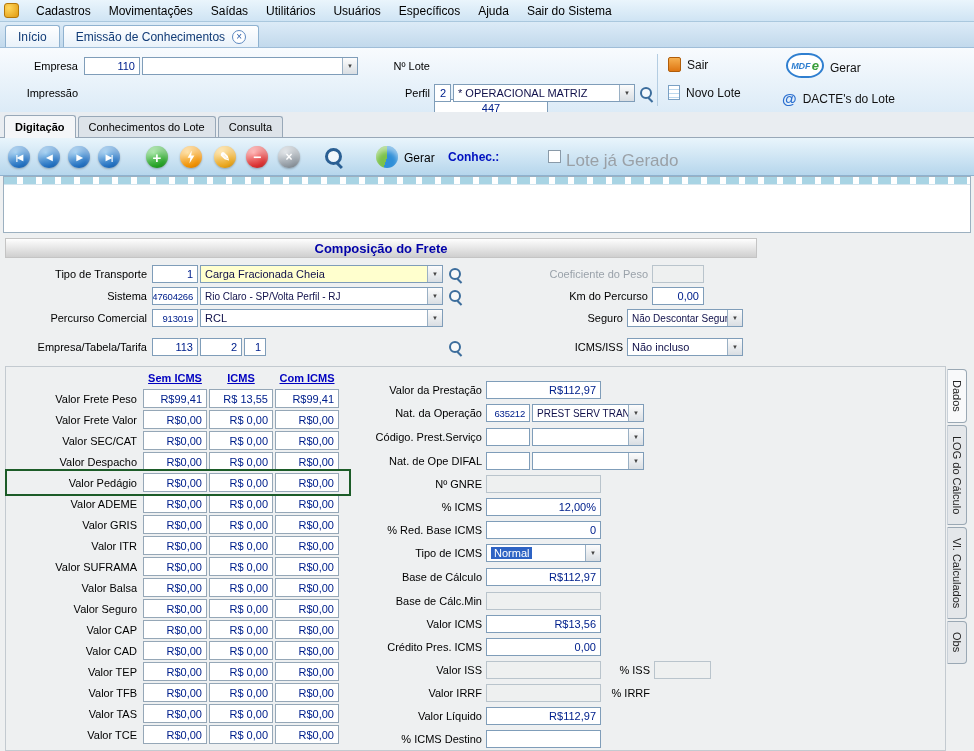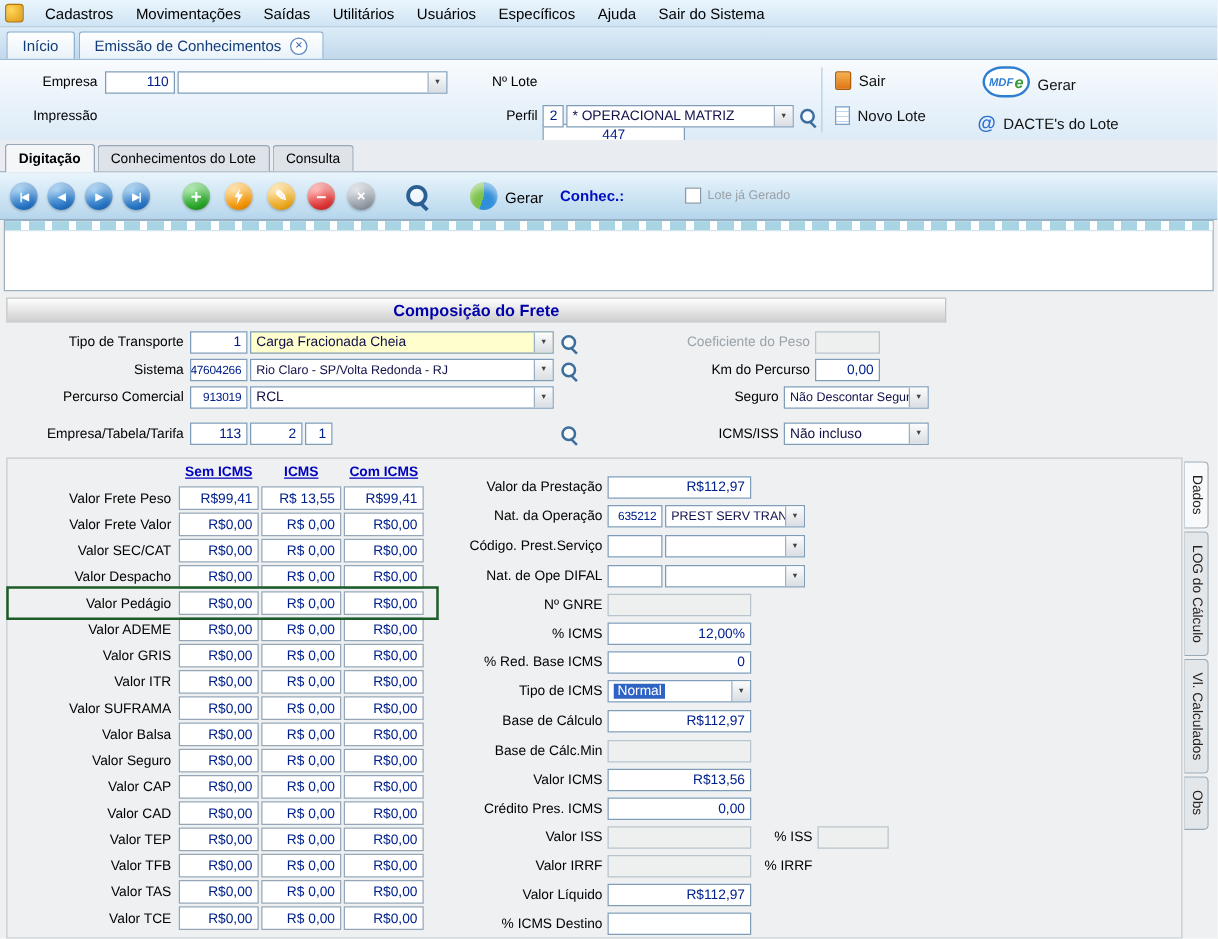--- a/index.html
+++ b/index.html
@@ -83,21 +83,21 @@
   .magbig { position:absolute; top:9px; width:21px; height:21px; }
   .magbig::before { content:""; position:absolute; left:1px; top:1px; width:11px; height:11px;
     border:3px solid #2a5f93; border-radius:50%; background:rgba(255,255,255,.7); }
   .magbig::after { content:""; position:absolute; left:14px; top:15px; width:7px; height:3px;
     background:#2a5f93; transform:rotate(45deg); transform-origin:0 0; }
   .gerar-ico { position:absolute; top:8px; width:22px; height:22px; border-radius:50%;
     background:conic-gradient(#2f8fd8 0 55%, #7cc24a 55% 100%); box-shadow:inset 0 5px 5px rgba(255,255,255,.5); }
   .tlabel { position:absolute; font-size:12px; }
   .tlabel.conhec { color:#0010c0; font-weight:bold; }
   .chk { position:absolute; width:13px; height:13px; border:1px solid #8a9aa8; background:#fff; }
-  .chklabel { position:absolute; color:#9aa0a6; font-size:10px; }
+  .chklabel { position:absolute; color:#9aa0a6; font-size:17px; }
 
   
   .gridarea { position:absolute; left:3px; top:176px; width:968px; height:57px; background:#fff; border:1px solid #9cb0c0; }
   .gridstripe { height:8px; background:repeating-linear-gradient(90deg,#a8d4e4 0 13px,#ffffff 13px 19px); border-bottom:1px solid #d5e5ee; }
 
   
   .titlebar { position:absolute; left:5px; top:238px; width:752px; height:20px;
     background:linear-gradient(#fefefe,#cfcfcf); border:1px solid #c4c4c4;
     display:flex; align-items:center; justify-content:center; color:#0000a8; font-weight:bold; font-size:13px; }
 
@@ -245,21 +245,21 @@
       <span class="val">Carga Fracionada Cheia</span>
       <span class="dd">▼</span>
     </div>
     <span class="mag" style="left:448px;top:9px;"></span>
     <div class="flabel disabled" style="left:540px;top:7px;width:108px;">Coeficiente do Peso</div>
     <div class="field disabled" style="left:652px;top:7px;width:52px;"></div>
 
     <div class="flabel" style="left:8px;top:29px;width:139px;">Sistema</div>
     <div class="field sm" style="left:152px;top:29px;width:46px;">47604266</div>
     <div class="combo sm" style="left:200px;top:29px;width:243px;">
-      <span class="val">Rio Claro - SP/Volta Redonda - RJ</span>
+      <span class="val">Rio Claro - SP/Volta Perfil - RJ</span>
       <span class="dd">▼</span>
     </div>
     <span class="mag" style="left:448px;top:31px;"></span>
     <div class="flabel" style="left:544px;top:29px;width:104px;">Km do Percurso</div>
     <div class="field" style="left:652px;top:29px;width:52px;">0,00</div>
 
     <div class="flabel" style="left:8px;top:51px;width:139px;">Percurso Comercial</div>
     <div class="field sm" style="left:152px;top:51px;width:46px;">913019</div>
     <div class="combo" style="left:200px;top:51px;width:243px;">
       <span class="val">RCL</span>

